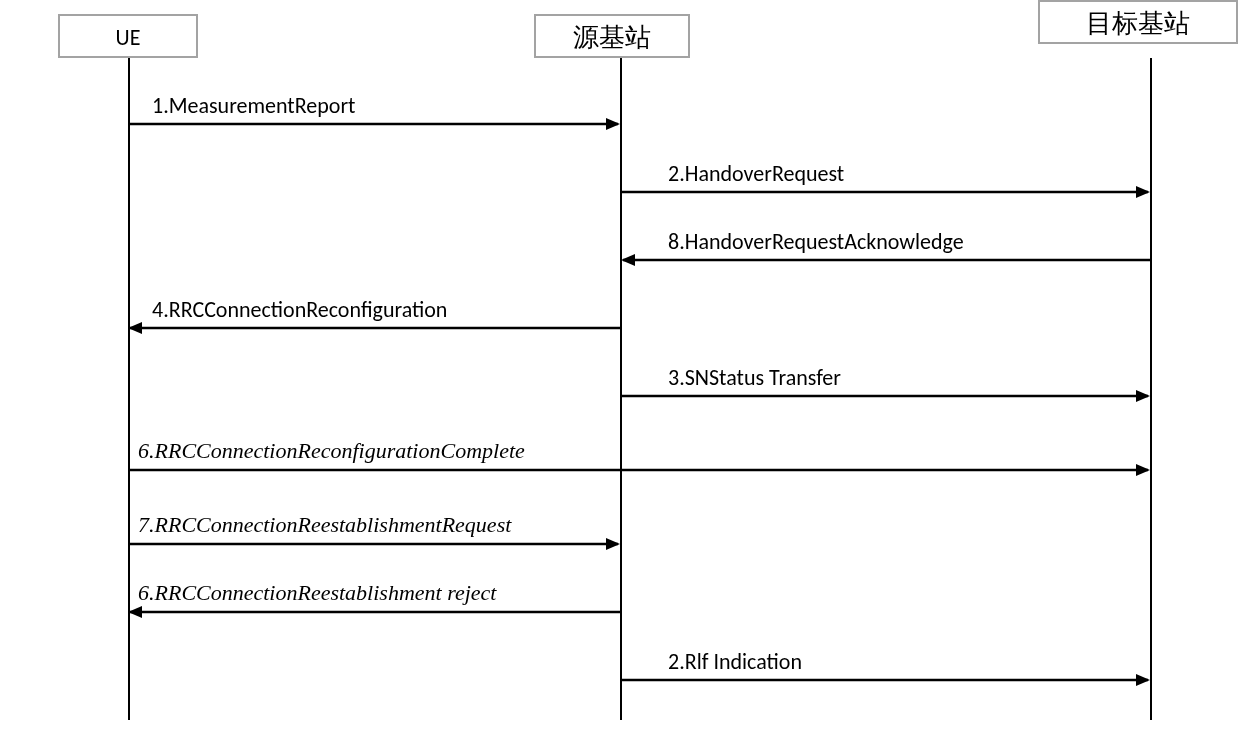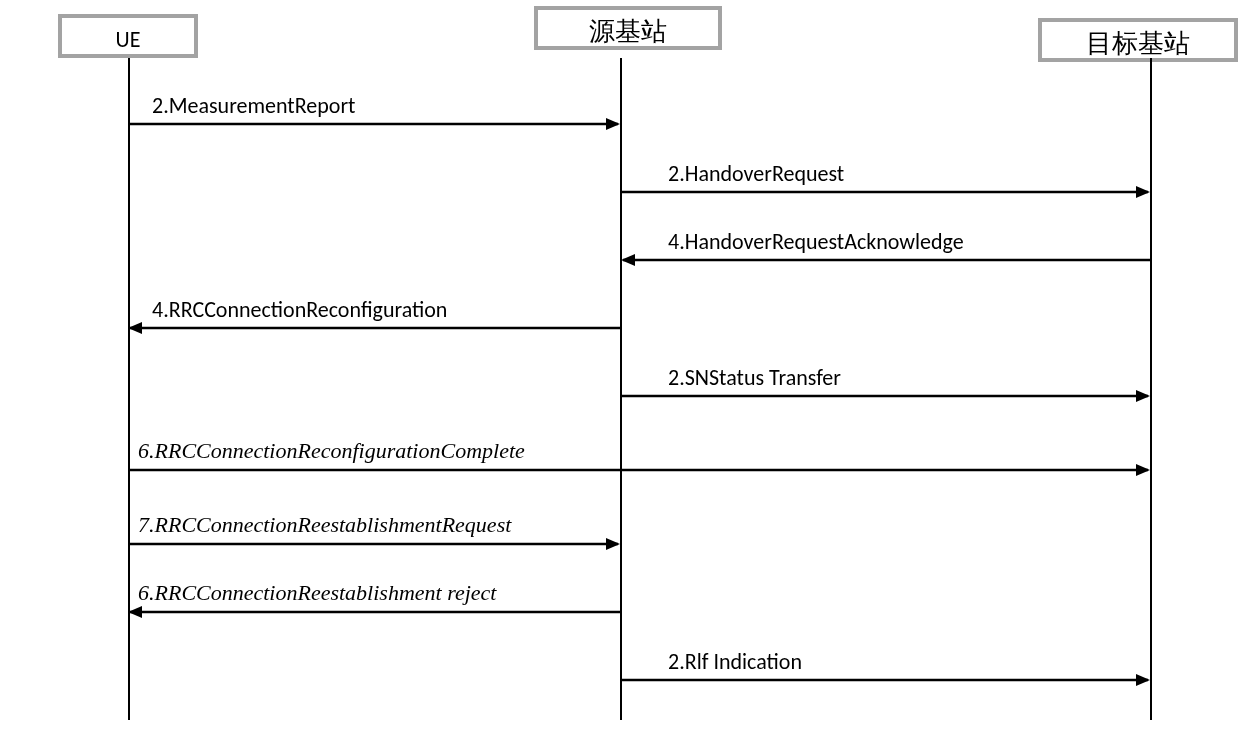--- a/index.html
+++ b/index.html
@@ -12,21 +12,21 @@
     font-size: 22px;
     color: #000;
   }
   .stage {
     position: relative;
     width: 1240px;
     height: 729px;
   }
   .lifeline-box {
     position: absolute;
-    border: 4px solid #a3a3a3;
+    border: 2px solid #a3a3a3;
     background: #fff;
     text-align: center;
     line-height: 44px;
     height: 44px;
     box-sizing: border-box;
     font-family: "SimSun", "宋体", serif;
   }
   .ue-box { font-family: "Calibri", "Arial", sans-serif; }
   .lifeline {
     position: absolute;
@@ -41,23 +41,23 @@
     white-space: nowrap;
   }
   .italic { font-style: italic; font-family: Liberation Serif, serif; }
 </style>
 </head>
 <body>
 <div class="stage">
 
 <div class="lifeline-box ue-box" style="left:58px; top:14px; width:140px;">UE</div>
 
-<div class="lifeline-box" style="left:534px; top:6px; width:188px; font-size:26px;">源基站</div>
+<div class="lifeline-box" style="left:534px; top:14px; width:156px; font-size:26px;">源基站</div>
 
-<div class="lifeline-box" style="left:1038px; top:18px; width:200px; font-size:26px;">目标基站</div>
+<div class="lifeline-box" style="left:1038px; top:0; width:200px; font-size:26px;">目标基站</div>
 
 <div class="lifeline" style="left:128px; top:58px; height:662px;"></div>
 <div class="lifeline" style="left:620px; top:58px; height:662px;"></div>
 <div class="lifeline" style="left:1150px; top:58px; height:662px;"></div>
 
 <svg width="1240" height="729" style="position:absolute;left:0;top:0;pointer-events:none">
   <defs>
     <marker id="ahR" markerWidth="14" markerHeight="12" refX="12" refY="6" orient="auto" markerUnits="userSpaceOnUse">
       <polygon points="0,0 14,6 0,12" fill="#000"></polygon>
     </marker>
@@ -79,33 +79,33 @@
   <line x1="128" y1="470" x2="1148" y2="470" stroke="#000" stroke-width="2.5" marker-end="url(#ahR)"></line>
 
   <line x1="128" y1="544" x2="618" y2="544" stroke="#000" stroke-width="2.5" marker-end="url(#ahR)"></line>
 
   <line x1="130" y1="612" x2="620" y2="612" stroke="#000" stroke-width="2.5" marker-start="url(#ahL)"></line>
 
   <line x1="621" y1="680" x2="1148" y2="680" stroke="#000" stroke-width="2.5" marker-end="url(#ahR)"></line>
 </svg>
 
 <div class="msg" style="left:152px; top:92px;">
-  <span class="label">2.MeasurementReport</span>
+  <span class="label">1.MeasurementReport</span>
 </div>
 <div class="msg" style="left:668px; top:160px;">
   <span class="label">2.HandoverRequest</span>
 </div>
 <div class="msg" style="left:668px; top:228px;">
-  <span class="label">4.HandoverRequestAcknowledge</span>
+  <span class="label">8.HandoverRequestAcknowledge</span>
 </div>
 <div class="msg" style="left:152px; top:296px;">
   <span class="label">4.RRCConnectionReconfiguration</span>
 </div>
 <div class="msg" style="left:668px; top:364px;">
-  <span class="label">2.SNStatus Transfer</span>
+  <span class="label">3.SNStatus Transfer</span>
 </div>
 <div class="msg" style="left:138px; top:438px;">
   <span class="label italic">6.RRCConnectionReconfigurationComplete</span>
 </div>
 <div class="msg" style="left:138px; top:512px;">
   <span class="label italic">7.RRCConnectionReestablishmentRequest</span>
 </div>
 <div class="msg" style="left:138px; top:580px;">
   <span class="label italic">6.RRCConnectionReestablishment reject</span>
 </div>

